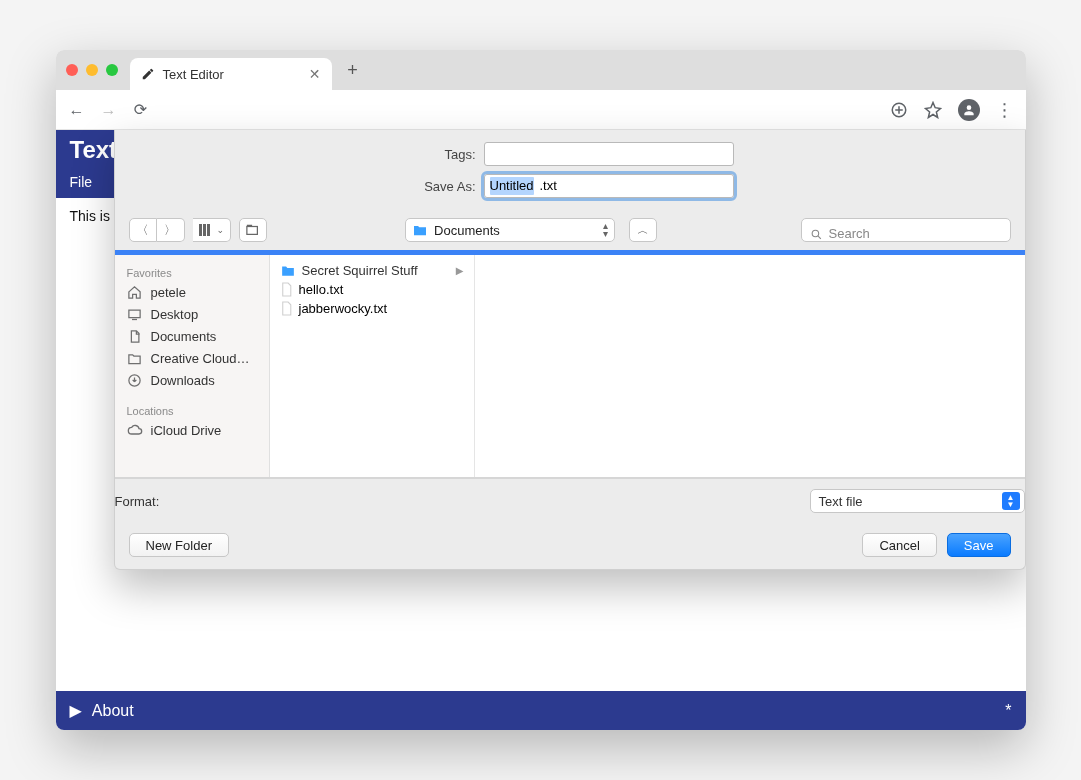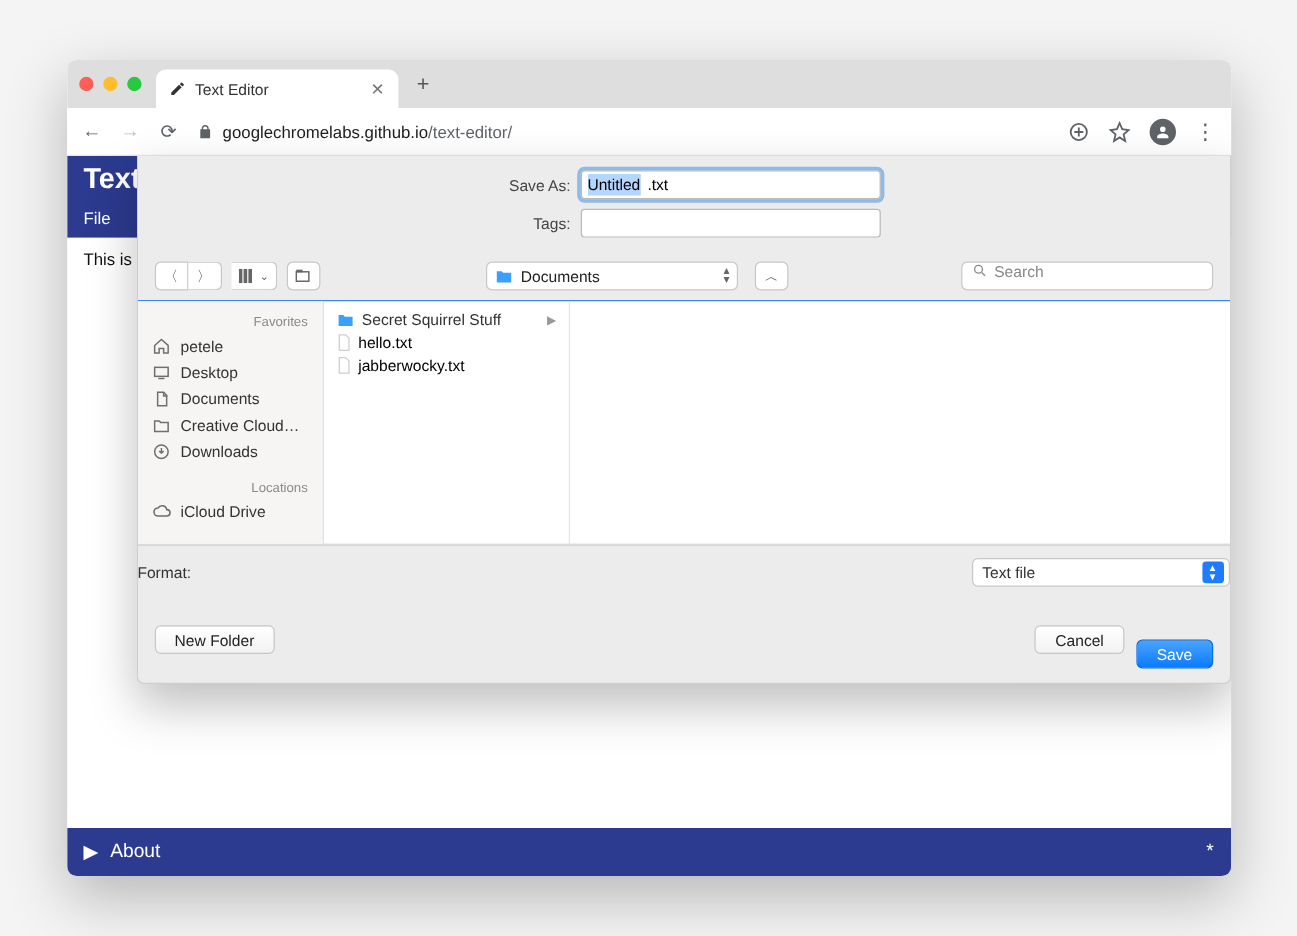--- a/index.html
+++ b/index.html
@@ -61,24 +61,24 @@
   .seg .btn:first-child{border-radius:5px 0 0 5px;}
   .seg .btn:last-child{border-radius:0 5px 5px 0; border-left:0;}
   .loc-pop{
     flex:0 0 210px; height:24px; background:#fff; border:1px solid #c7c7c7; border-radius:5px;
     display:flex; align-items:center; padding:0 6px; gap:6px; font-size:13px; color:#222;
     margin-left:auto; margin-right:6px;
   }
   .loc-pop .arrows{margin-left:auto; color:#666; font-size:10px; line-height:8px;}
   .search{
     flex:0 0 210px; height:24px; background:#fff; border:1px solid #c7c7c7; border-radius:5px;
-    display:flex; align-items:flex-start; padding:0 8px; gap:6px; color:#888; font-size:13px;
-  }
-  
-  .dlg-browser{flex:1; display:flex; background:#fff; border-top:1px solid #3b82f6; border-bottom:1px solid #d6d6d6; min-height:0;text-align:right;}
+    display:flex; align-items:flex-end; padding:0 8px; gap:6px; color:#888; font-size:13px;
+  }
+  
+  .dlg-browser{flex:1; display:flex; background:#fff; border-top:5px solid #3b82f6; border-bottom:1px solid #d6d6d6; min-height:0;}
   .sidebar{width:155px; background:#f7f5f4; border-right:1px solid #e0e0e0; padding:8px 0; font-size:13px;}
   .side-hdr{color:#8a8a8a; font-size:11px; padding:4px 12px 2px; text-transform:none;}
   .side-item{display:flex; align-items:center; gap:8px; padding:3px 12px; color:#333;}
   .side-item .ic{width:16px; height:16px; color:#6f6f6f; display:flex;align-items:center;justify-content:center;}
   .col{flex:0 0 205px; border-right:1px solid #e5e5e5; padding:6px 4px; font-size:13px;}
   .col .row{display:flex; align-items:center; gap:6px; padding:2px 6px; color:#333;}
   .col .row.dim{color:#000000;}
   .col .row .caret{margin-left:auto; color:#999; font-size:10px;}
   .folder-ic{color:#3aa0ff;}
   .file-ic{color:#cfcfcf;}
@@ -90,21 +90,21 @@
   }
   .select .sel-arrows{
     margin-left:auto; width:18px; height:18px; background:#1f7cff; border-radius:3px;
     display:flex; flex-direction:column; align-items:center; justify-content:center; color:#fff; font-size:8px; line-height:7px;
   }
   
   .dlg-buttons{display:flex; align-items:center; padding:8px 14px 12px;}
   .mac-btn{
     height:24px; padding:0 16px; background:linear-gradient(#fff,#f2f2f2); border:1px solid #c7c7c7; border-radius:5px; font-size:13px; color:#222;
   }
-  .mac-btn.primary{background:linear-gradient(#4aa3ff,#0a7bff); border-color:#0a6de0; color:#fff;margin-top:24px;}
+  .mac-btn.primary{background:linear-gradient(#4aa3ff,#0a7bff); border-color:#0a6de0; color:#fff;}
   .spacer{flex:1;}
   svg{display:block;}
 </style>
 </head>
 <body>
 
 <div class="window">
 
   <div class="titlebar">
     <div class="traffic">
@@ -121,28 +121,20 @@
       <span>Text Editor</span>
       <span class="tab-close">✕</span>
     </div>
     <div class="newtab">+</div>
   </div>
 
   <div class="toolbar">
     <div class="tb-btn">←</div>
     <div class="tb-btn" style="color:#bdbdbd;">→</div>
     <div class="tb-btn">⟳</div>
-    <div class="addr">
-      <span>
-        <svg width="14" height="14" viewBox="0 0 24 24">
-            <path fill="#5f6368" d="M17 8V7a5 5 0 0 0-10 0v1H5v13h14V8h-2zm-8-1a3 3 0 0 1 6 0v1H9V7z"></path>
-          </svg>
-      </span>
-      <span><span class="host">googlechromelabs.github.io</span><span class="path">/text-editor/</span></span>
-    </div>
     <div class="tb-right">
       <span>
         <svg width="18" height="18" viewBox="0 0 24 24">
             <circle cx="12" cy="12" r="9" fill="none" stroke="#5f6368" stroke-width="2"></circle>
             <path d="M12 7v10M7 12h10" stroke="#5f6368" stroke-width="2"></path>
           </svg>
       </span>
       <span>
         <svg width="18" height="18" viewBox="0 0 24 24">
             <path fill="none" stroke="#5f6368" stroke-width="2" d="m12 2 2.9 6.9L22 10l-5.5 4.7L18.2 22 12 18l-6.2 4 1.7-7.3L2 10l7.1-1.1z"></path>
@@ -165,30 +157,30 @@
     <div class="page-body">This is a n</div>
     <div class="page-footer">
       <span class="tri">▶</span>
       <span>About</span>
       <span class="star">*</span>
     </div>
 
     <div class="dialog">
       <div class="dlg-top">
         <div class="form-row">
+          <label>Tags:</label>
+          <input type="text" value="" style="">
+        </div>
+        <div class="form-row">
           <label>Save As:</label>
           <div class="saveas-wrap">
             <input type="text" value="" style="">
             <span class="sel">Untitled</span>
             <span class="rest">.txt</span>
           </div>
-        </div>
-        <div class="form-row">
-          <label>Tags:</label>
-          <input type="text" value="" style="">
         </div>
       </div>
 
       <div class="dlg-nav">
         <div class="seg">
           <div class="btn">〈</div>
           <div class="btn">〉</div>
         </div>
         <div class="seg">
           <div class="btn" style="padding:0 6px; gap:4px;">

